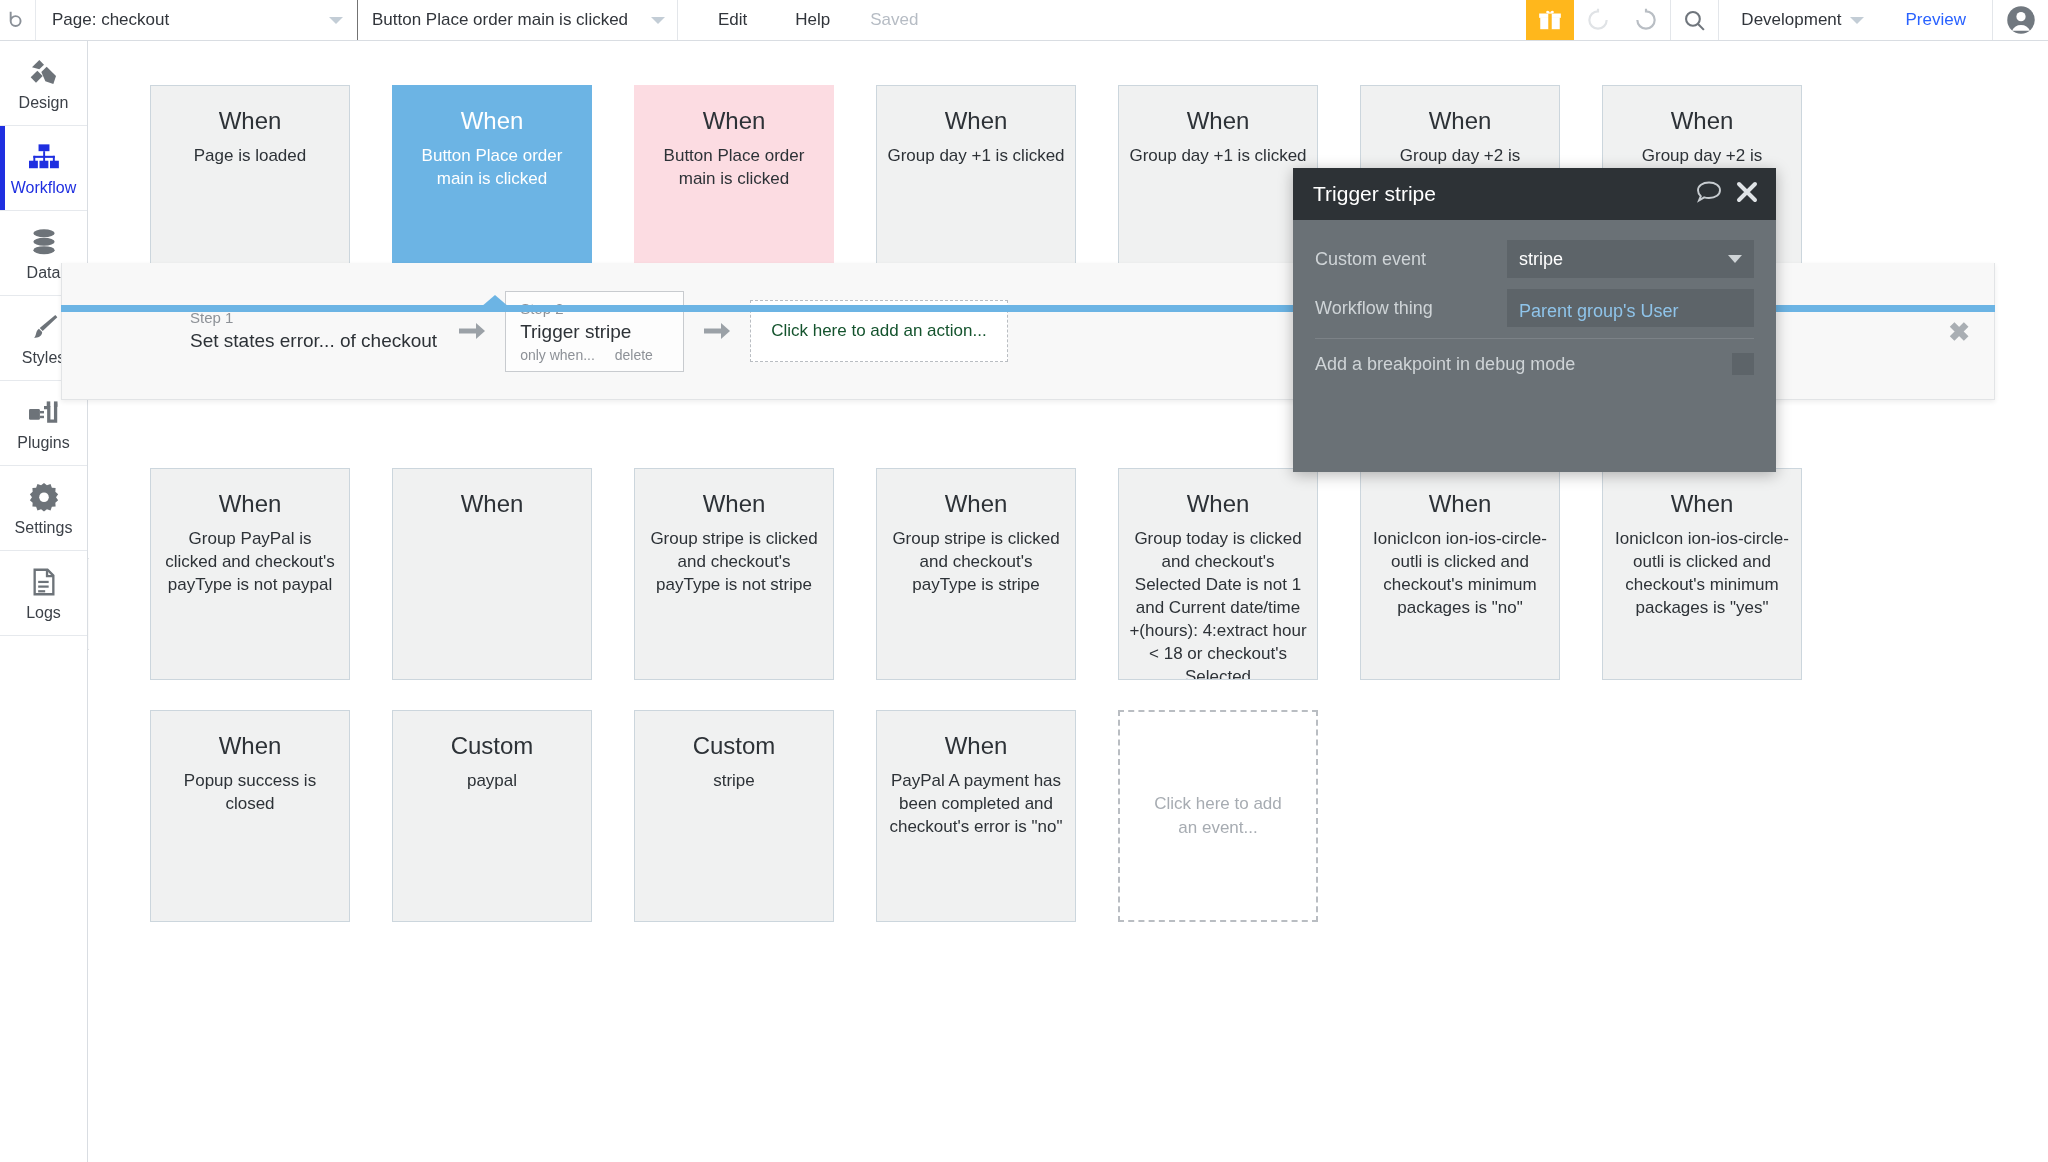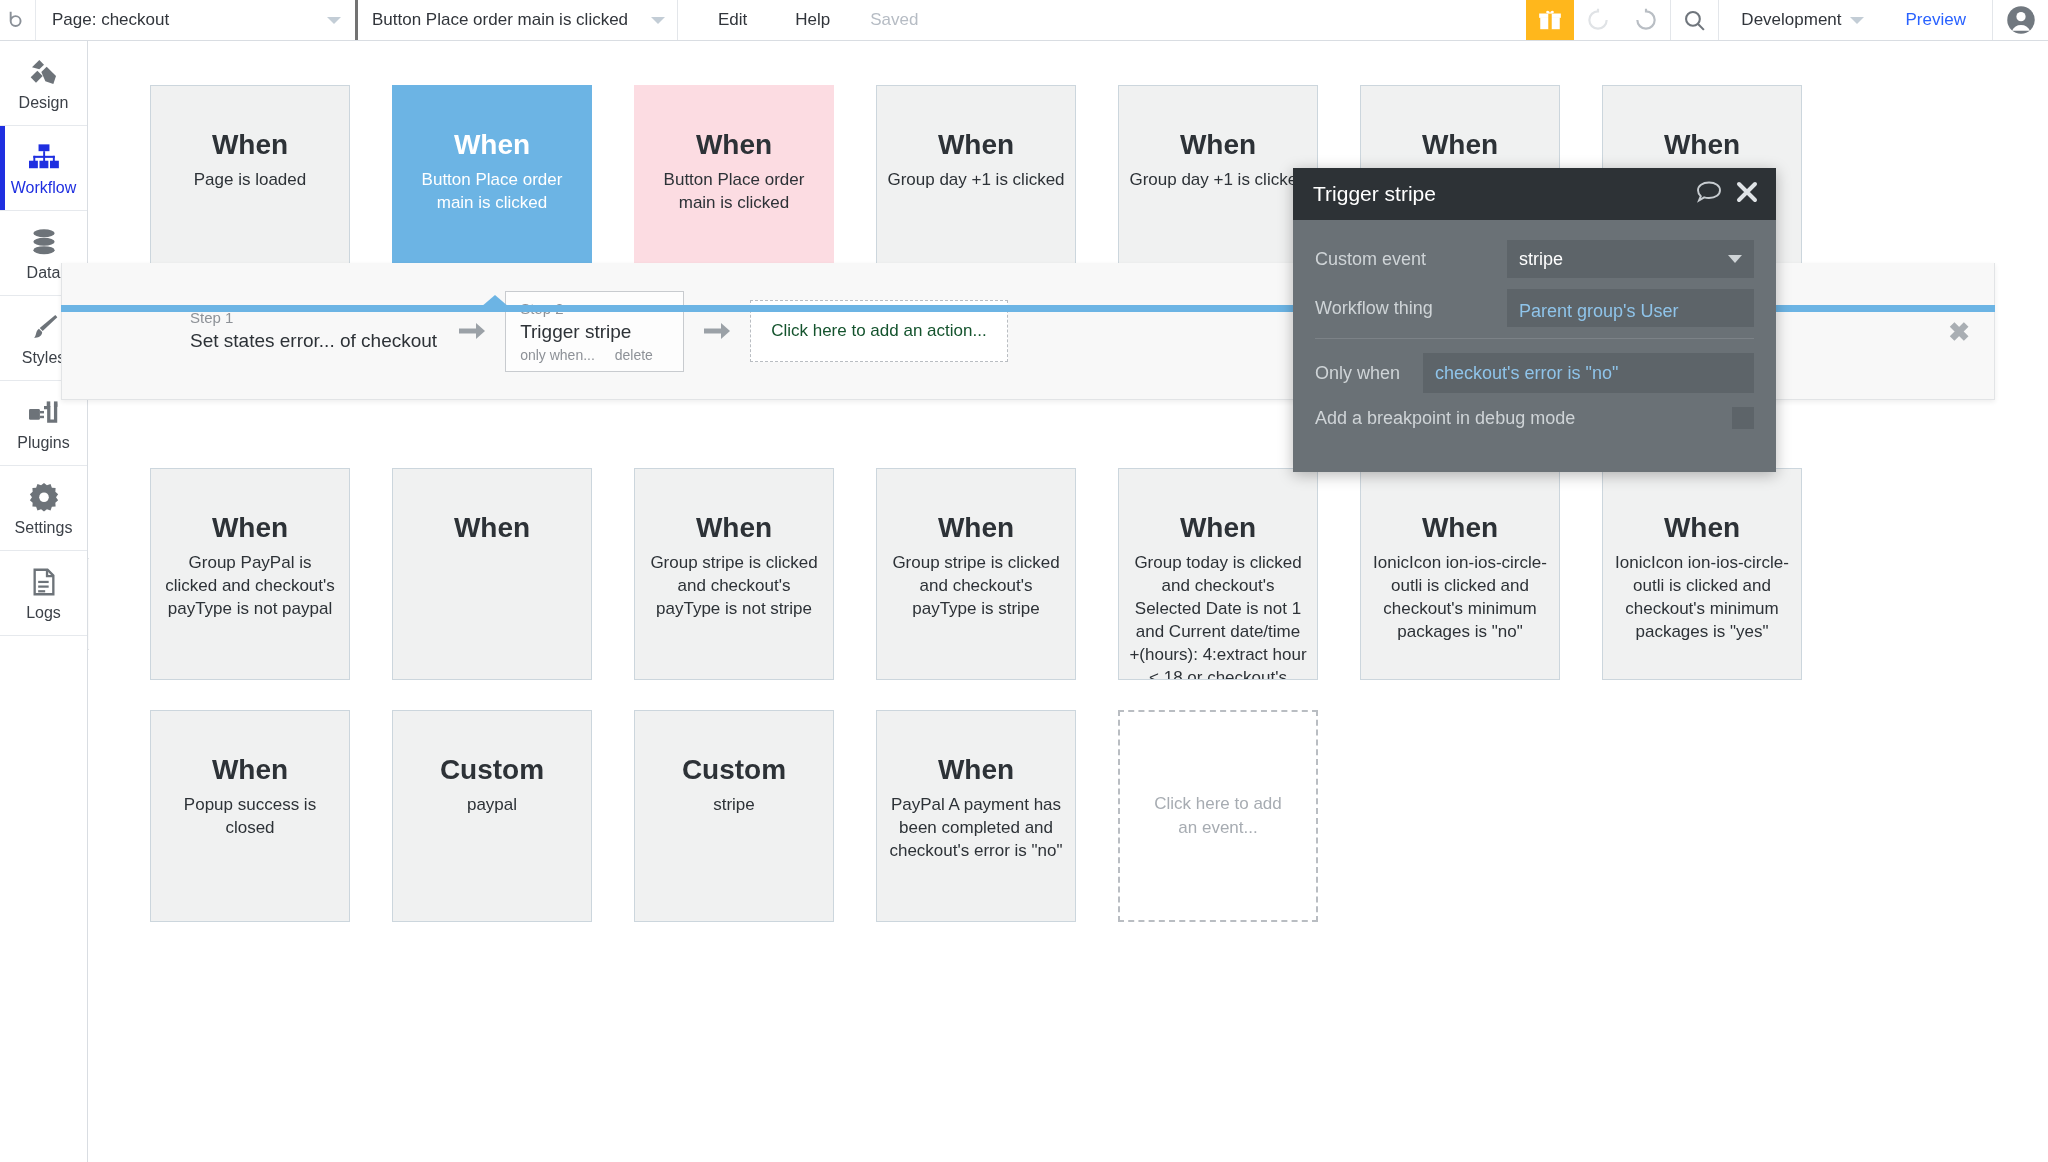--- a/index.html
+++ b/index.html
@@ -18,21 +18,21 @@
     border-bottom: 1px solid #d9dde2;
     display: flex; align-items: stretch;
   }
   .logo-cell {
     width: 36px; display: flex; align-items: center; justify-content: center;
     border-right: 1px solid #e6e9ed;
   }
   .logo-b { width: 22px; height: 22px; }
   .page-select {
     width: 322px; display: flex; align-items: center;
-    padding: 0 14px 0 16px; border-right: 3px solid #737373;
+    padding: 0 14px 0 16px; border-right: 1px solid #737373;
     justify-content: space-between;
   }
   .page-select .txt { font-size: 17px; color: #31353b; }
   .wf-select {
     width: 320px; display: flex; align-items: center;
     padding: 0 12px 0 14px; border-right: 1px solid #e3e6ea;
     justify-content: space-between;
   }
   .wf-select .txt { font-size: 17px; color: #31353b; }
   .caret {
@@ -107,22 +107,22 @@
   }
 
   
   .card {
     position: absolute; width: 200px; height: 212px;
     background: #f0f1f1; border: 1px solid #ccd6dd;
     text-align: center; padding: 22px 10px 0;
     overflow: hidden;
   }
   .card .hd {
-    font-size: 28px; color: #2d3237; font-weight: 700;
-    line-height: 26px; margin-bottom: 10px; margin-top: 24px;
+    font-size: 24px; color: #2d3237; font-weight: 400;
+    line-height: 26px; margin-bottom: 10px;
   }
   .card .sub {
     font-size: 17px; color: #2d3237; line-height: 23px;
   }
   .card.sel { background: #6cb4e4; border-color: #6cb4e4; }
   .card.sel .hd, .card.sel .sub { color: #ffffff; }
   .card.pink { background: #fcdce2; border-color: #fcdce2; }
   .card.ghost {
     background: #ffffff; border: 2px dashed #b9bdc2;
     display: flex; align-items: center; justify-content: center;
@@ -547,25 +547,19 @@
 
     <div class="prow">
       <span class="plabel">Workflow thing</span>
       <span class="pfield">
         <span class="v link">Parent group's User</span>
       </span>
     </div>
 
     <div class="pdiv"></div>
 
-    <div class="prow-wide">
-      <span class="plabel-sm">Only when</span>
-      <span class="pfield-wide">
-        <span class="v">checkout's error is "no"</span>
-      </span>
-    </div>
 
     <div class="prow-check">
       <span class="plabel-chk">Add a breakpoint in debug mode</span>
       <span class="chkbox"></span>
     </div>
   </div>
 </div>
 
 </body></html>

